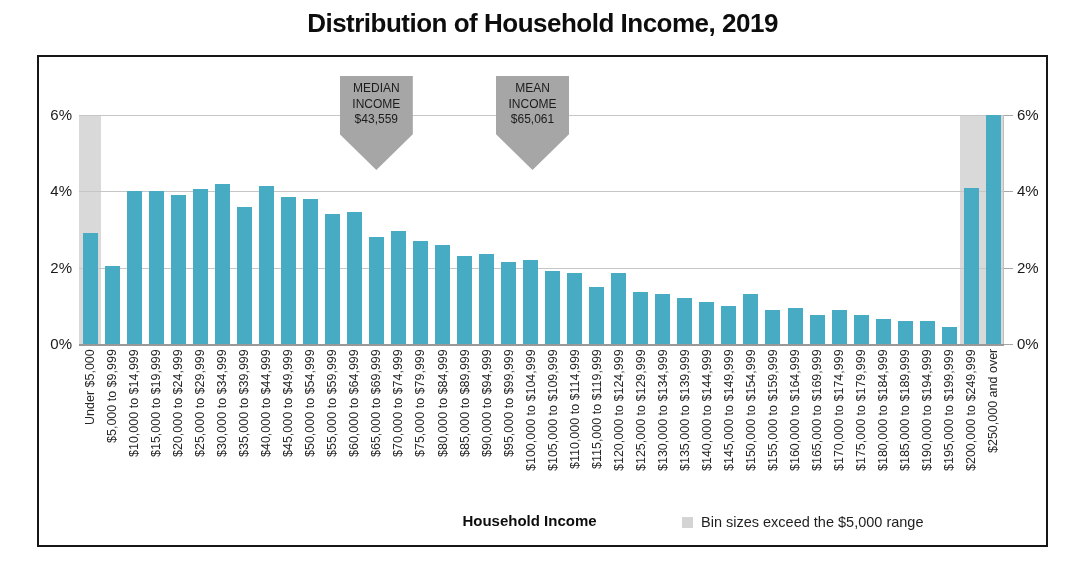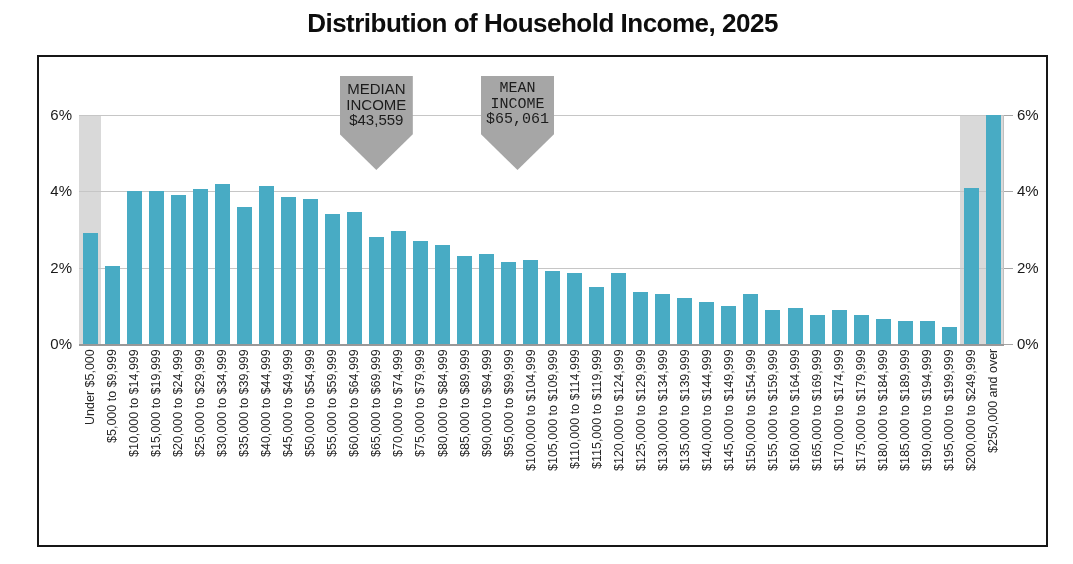--- a/index.html
+++ b/index.html
@@ -24,32 +24,32 @@
   .bars-row{position:absolute;inset:0;display:flex;}
   .bar-slot{flex:1;position:relative;}
   .bar{position:absolute;left:16%;right:16%;bottom:0;background:#48abc4;}
   .x-labels{position:absolute;left:40px;top:292px;width:925px;height:152px;display:flex;}
   .x-label{flex:1;display:flex;justify-content:center;overflow:visible;}
   .x-label span{display:block;height:100%;writing-mode:vertical-rl;transform:rotate(180deg);
        text-align:end;white-space:nowrap;font-size:12.5px;color:#262626;}
   .callout{position:absolute;top:19px;width:73px;height:94px;background:#a6a6a6;
        -webkit-clip-path:polygon(0 0,100% 0,100% 62%,50% 100%,0 62%);
        clip-path:polygon(0 0,100% 0,100% 62%,50% 100%,0 62%);
-       text-align:center;font-size:15px;line-height:15.5px;color:#1c1c1c;
+       text-align:center;font-size:12px;line-height:15.5px;color:#1c1c1c;
        padding-top:5px;box-sizing:border-box;}
   .x-axis-title{position:absolute;left:40px;top:455px;width:925px;text-align:center;
        font-size:15px;font-weight:bold;color:#0d0d0d;transform:translateX(-12px);}
   .legend{position:absolute;left:643px;top:457px;display:flex;align-items:center;gap:8px;}
   .legend-swatch{width:11px;height:11px;background:#d4d4d4;flex:none;}
   .legend-label{font-size:14.5px;color:#1f1f1f;}
 </style>
 </head>
 <body>
 
-<div class="chart-title">Distribution of Household Income, 2025</div>
+<div class="chart-title">Distribution of Household Income, 2019</div>
 
 <div class="chart-box">
 
   <div class="plot">
     <div class="band-layer">
         <div class="band-slot shaded"></div>
         <div class="band-slot"></div>
         <div class="band-slot"></div>
         <div class="band-slot"></div>
         <div class="band-slot"></div>
@@ -368,21 +368,26 @@
         <span>$250,000 and over</span>
       </div>
     </div>
 
   <div>
       <div class="callout" style="left: 300.821px;">
         <div>MEDIAN</div>
         <div>INCOME</div>
         <div>$43,559</div>
       </div>
-      <div class="callout" style="left: 442px; font-family: Liberation Mono, monospace;">
+      <div class="callout" style="left: 457px;">
         <div>MEAN</div>
         <div>INCOME</div>
         <div>$65,061</div>
       </div>
     </div>
 
-
+  <div class="x-axis-title">Household Income</div>
+
+  <div class="legend">
+    <span class="legend-swatch"></span>
+    <span class="legend-label">Bin sizes exceed the $5,000 range</span>
+  </div>
 </div>
 
 </body></html>

